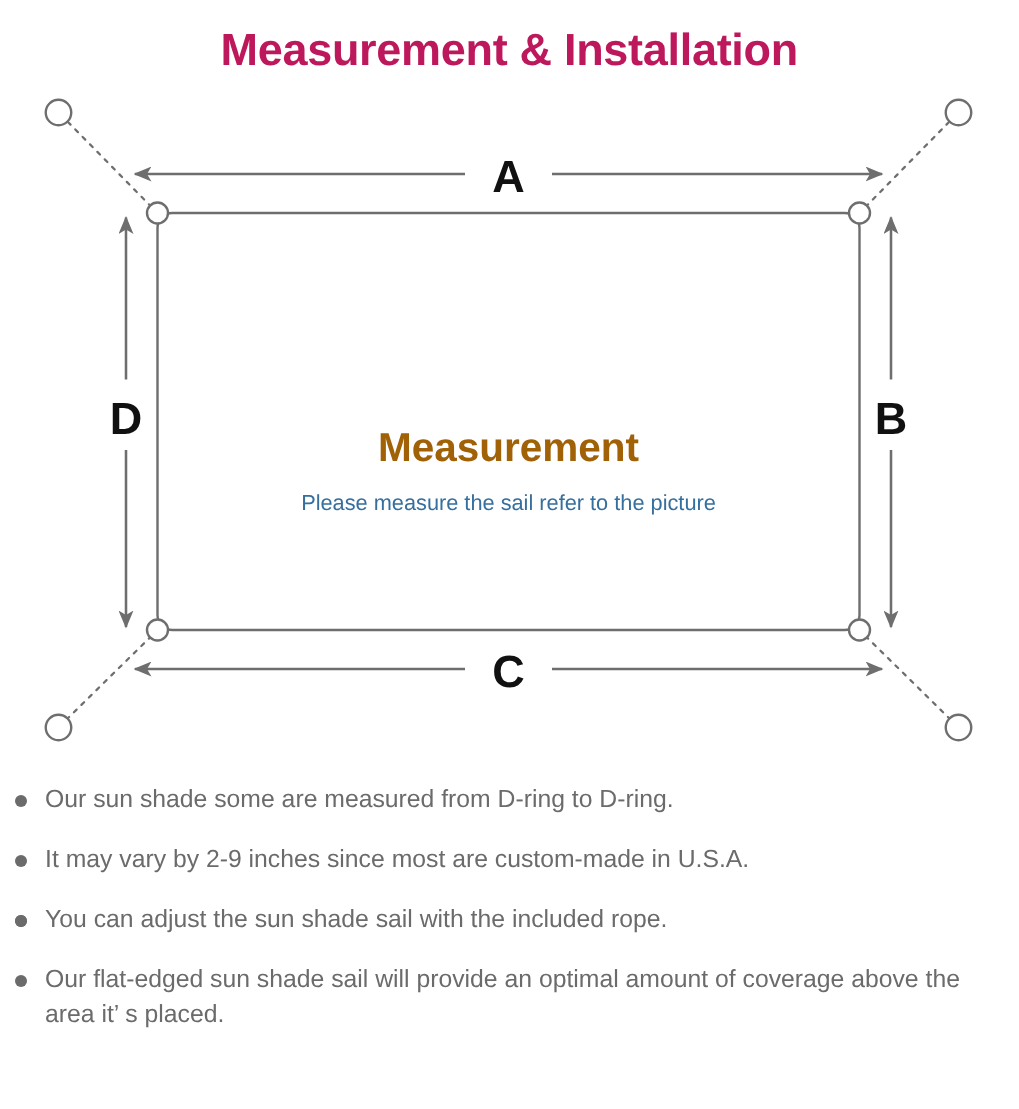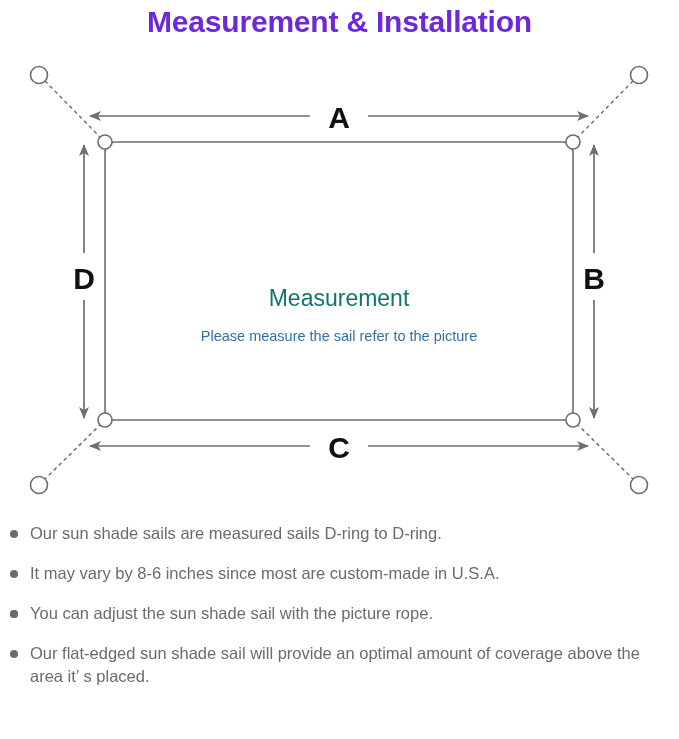--- a/index.html
+++ b/index.html
@@ -11,26 +11,26 @@
     width: 679px;
     height: 739px;
     position: relative;
     font-family: "Liberation Sans", sans-serif;
     overflow: hidden;
   }
 
   #page-title {
     position: absolute;
     left: 0;
-    top: 0;
+    top: 12px;
     width: 679px;
     text-align: center;
     font-size: 30px;
     font-weight: bold;
-    color: #6d28d9;
+    color: #be185d;
     letter-spacing: -0.2px;
     line-height: 40px;
     padding-top: 2px;
   }
 
   #diagram {
     position: absolute;
     left: 0;
     top: 48px;
     width: 679px;
@@ -39,23 +39,23 @@
 
   #center-text {
     position: absolute;
     left: 105px;
     top: 235px;
     width: 468px;
     text-align: center;
     pointer-events: none;
   }
   #center-title {
-    font-size: 23px;
-    font-weight: normal;
-    color: #0f766e;
+    font-size: 27px;
+    font-weight: bold;
+    color: #a16207;
     line-height: 30px;
   }
   #center-sub {
     font-size: 14.5px;
     color: #366f9e;
     line-height: 22px;
     margin-top: 12px;
   }
 
   #notes {
@@ -133,30 +133,30 @@
 
   <div id="center-text">
     <div id="center-title">Measurement</div>
     <div id="center-sub">Please measure the sail refer to the picture</div>
   </div>
 </div>
 
 <div id="notes">
   <div class="note-item">
     <span class="note-bullet"></span>
-    <span>Our sun shade sails are measured sails D-ring to D-ring.</span>
+    <span>Our sun shade some are measured from D-ring to D-ring.</span>
   </div>
   <div class="note-item">
     <span class="note-bullet"></span>
-    <span>It may vary by 8-6 inches since most are custom-made in U.S.A.</span>
+    <span>It may vary by 2-9 inches since most are custom-made in U.S.A.</span>
   </div>
   <div class="note-item">
     <span class="note-bullet"></span>
   </div>
   <div class="note-item">
     <span class="note-bullet"></span>
-    <span>You can adjust the sun shade sail with the picture rope.</span>
+    <span>You can adjust the sun shade sail with the included rope.</span>
   </div>
   <div class="note-item">
     <span class="note-bullet"></span>
     <span>Our flat-edged sun shade sail will provide an optimal amount of coverage above the area it’ s placed.</span>
   </div>
 </div>
 
 </body></html>

